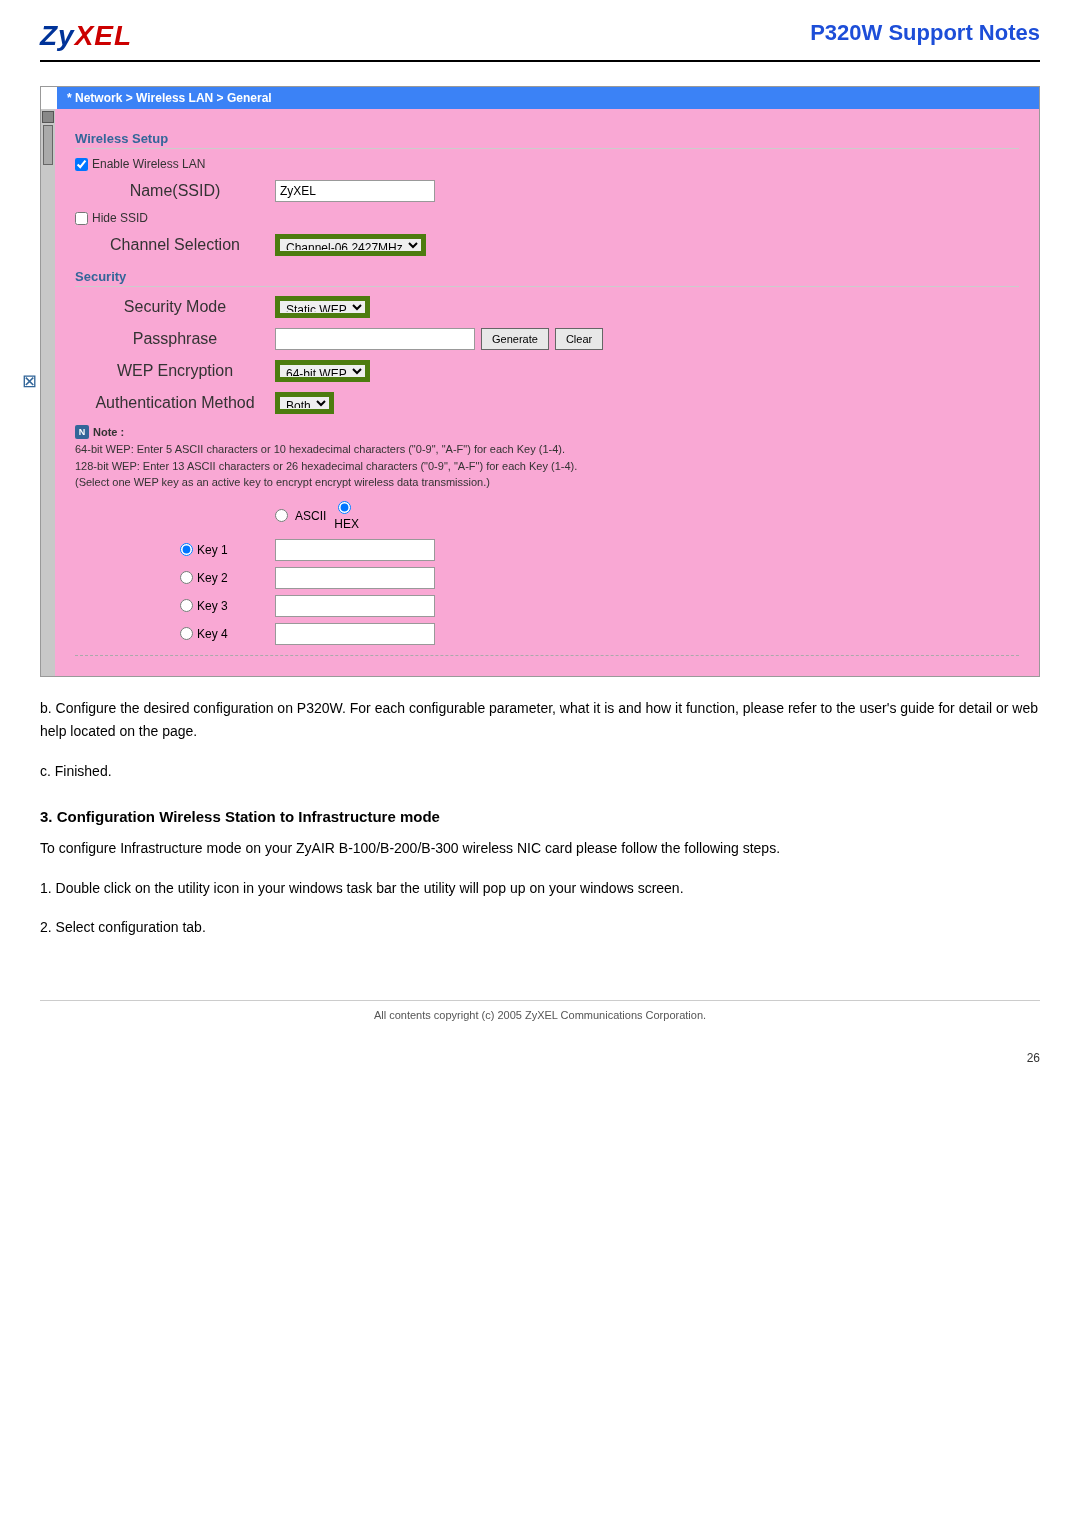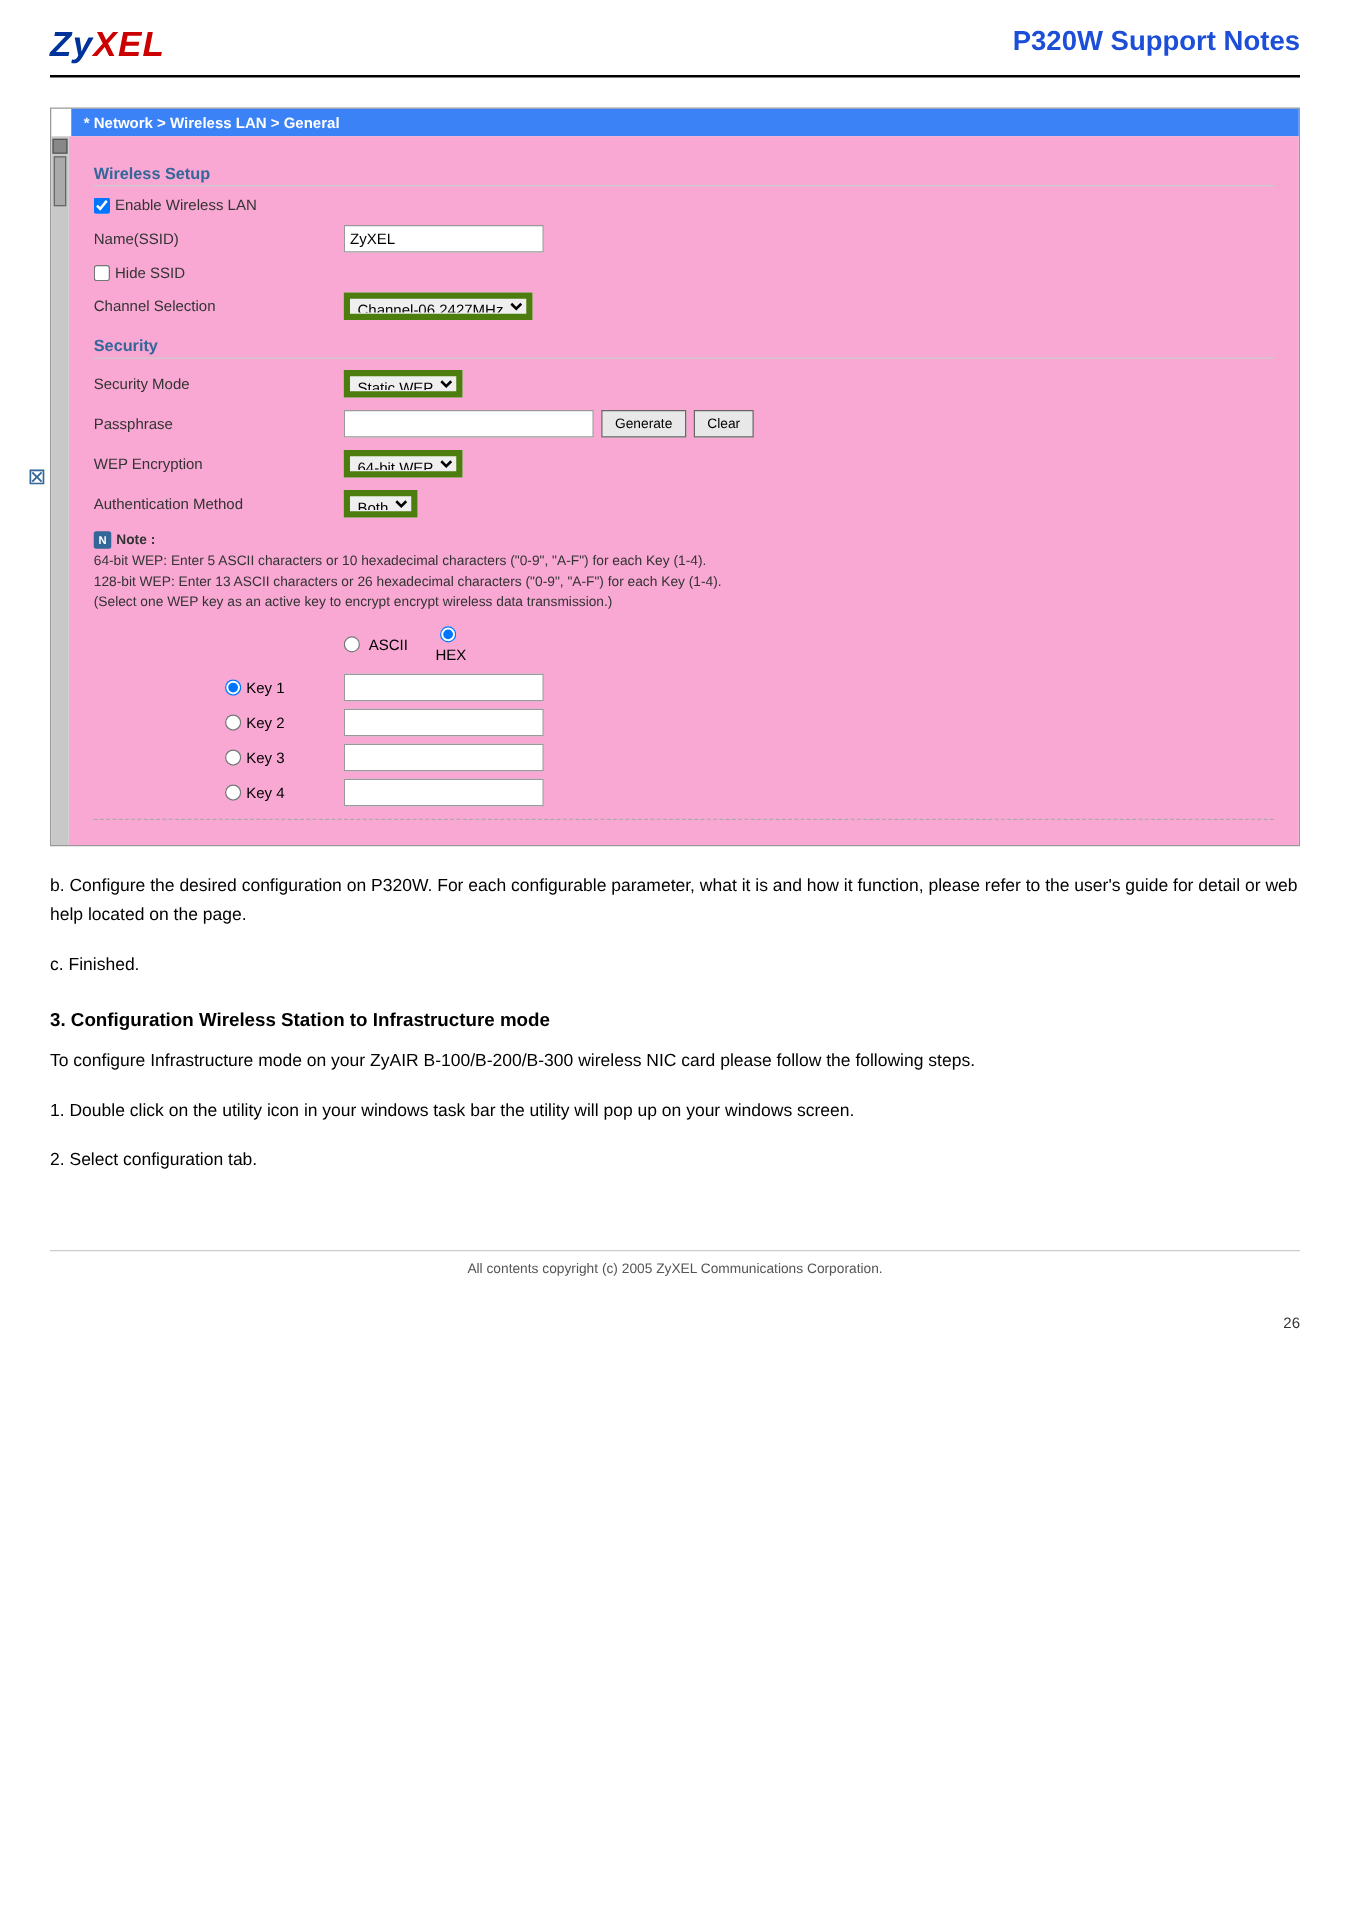--- a/index.html
+++ b/index.html
@@ -61,22 +61,23 @@
       padding-bottom: 2px;
     }
     .form-row {
       display: flex;
       align-items: center;
       margin-bottom: 8px;
       min-height: 24px;
     }
     .form-label {
       width: 200px;
-      font-size: 12px;
+      font-size: 16px;
       color: #333;
+      text-align: center;
     }
     .form-control-area {
       display: flex;
       align-items: center;
       gap: 6px;
     }
     input[type="text"] {
       border: 1px solid #999;
       padding: 2px 4px;
       font-size: 12px;
@@ -124,35 +125,36 @@
       gap: 4px;
       margin-bottom: 2px;
     }
     .note-text {
       font-size: 11px;
       line-height: 1.5;
     }
     .ascii-hex-row {
       display: flex;
       margin: 8px 0 8px 200px;
-      gap: 22px;
+      gap: 8px;
       font-size: 12px;
     }
     .key-section {
       margin-left: 80px;
     }
     .key-row {
       display: flex;
       align-items: center;
       margin-bottom: 6px;
     }
     .key-label {
       width: 120px;
       font-size: 12px;
       display: flex;
+      align-items: center;
       padding-left: 25px;
     }
     .key-input {
       border: 1px solid #999;
       height: 20px;
       width: 160px;
       font-size: 12px;
     }
     .body-text {
       font-size: 14px;

